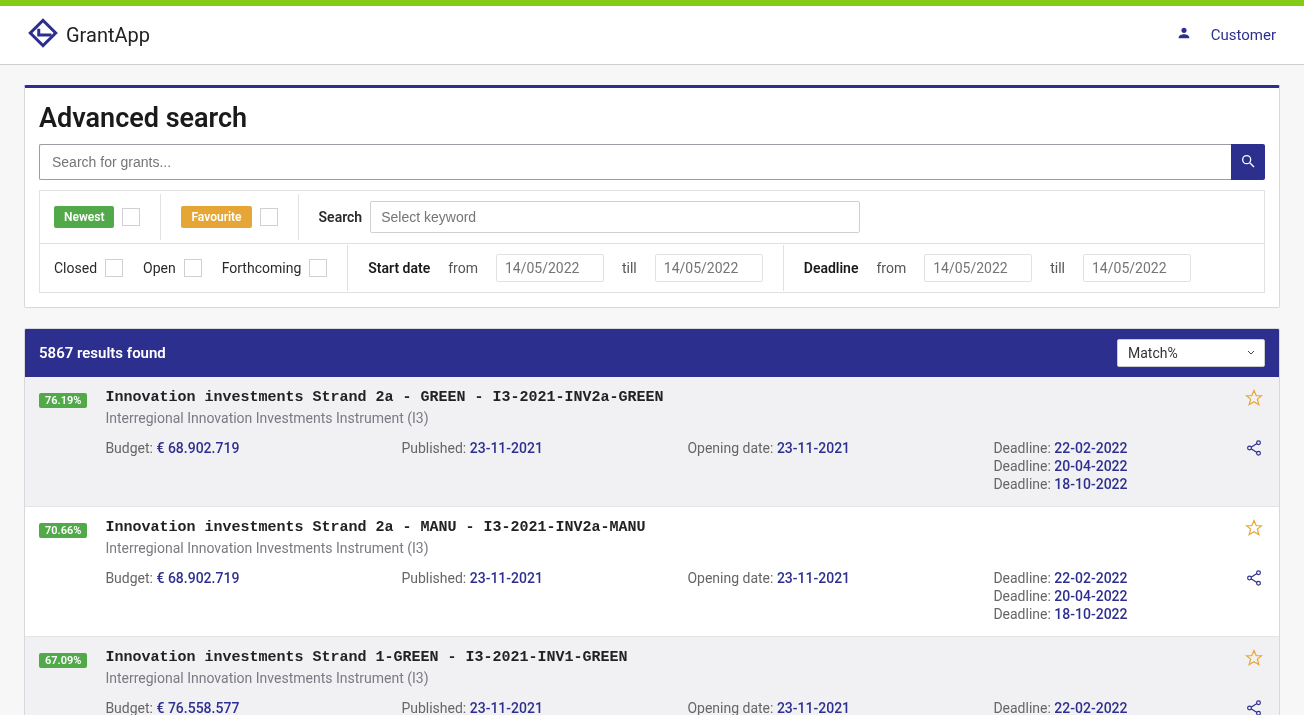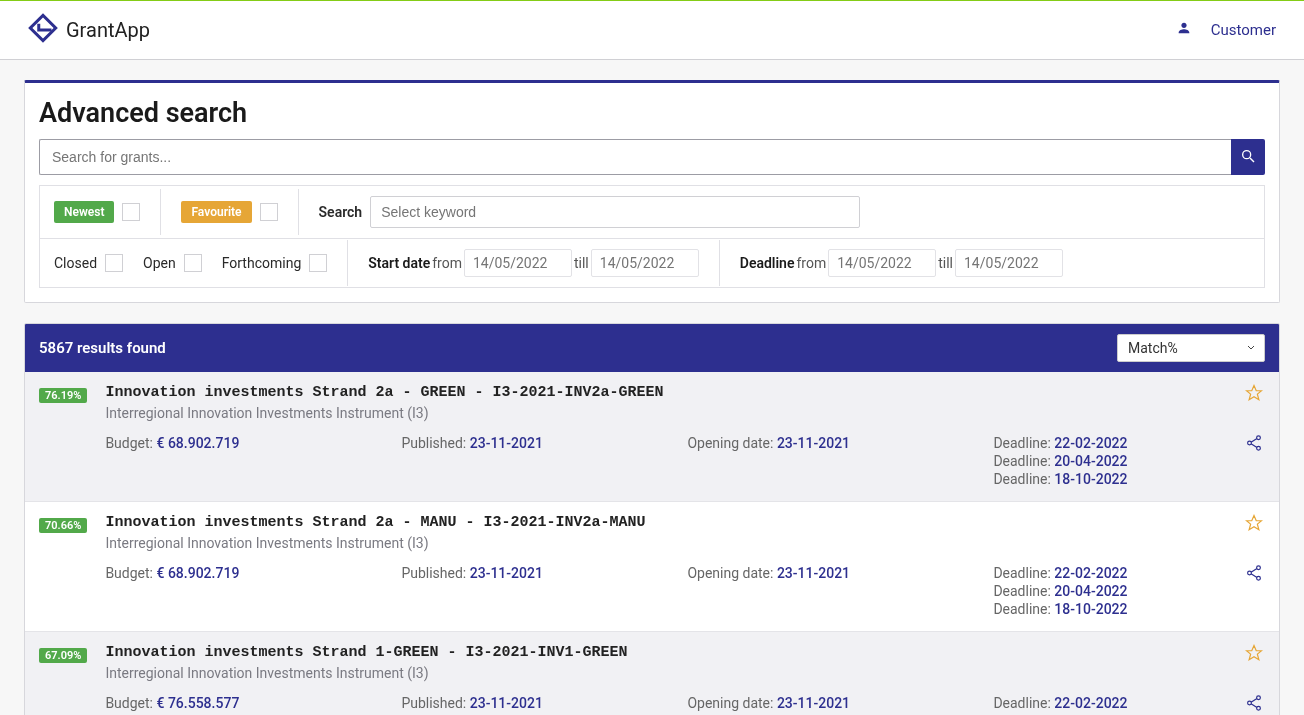--- a/index.html
+++ b/index.html
@@ -8,21 +8,21 @@
   background: #f7f7f7;
   color: #1a1a1a;
   width: 1304px;
 }
 .topbar {
   background: #fff;
   display: flex;
   align-items: center;
   justify-content: space-between;
   padding: 12px 28px;
-  border-top: 1px solid #84cc16;
+  border-top: 6px solid #84cc16;
   border-bottom: 1px solid #d0d0d4;
 }
 .brand {
   display: flex;
   align-items: center;
   gap: 8px;
 }
 .brand svg { width: 30px; height: 30px; }
 .brand-name { font-size: 20px; color: #222; }
 .user-area {
@@ -114,21 +114,21 @@
   border: 1px solid #e2e2e6;
   border-radius: 2px;
   padding: 5px 8px;
   font-size: 14px;
   color: #0369a1;
   width: 108px;
   font-family: inherit;
 }
 .sub { font-size: 14px; color: #555; }
 .f-group { display: flex; align-items: center; gap: 8px; }
-.f-group.tight { gap: 2px; }
+.f-group.tight { gap: 18px; }
 .head-strong { font-weight: 600; font-size: 14px; }
 
 .results-card {
   margin-top: 20px;
   background: #fff;
   border: 1px solid #d7d7dc;
   border-radius: 2px;
   overflow: hidden;
 }
 .results-head {

